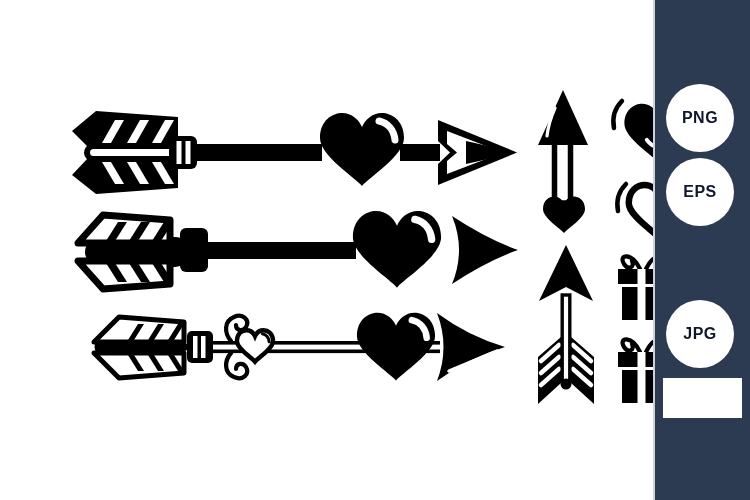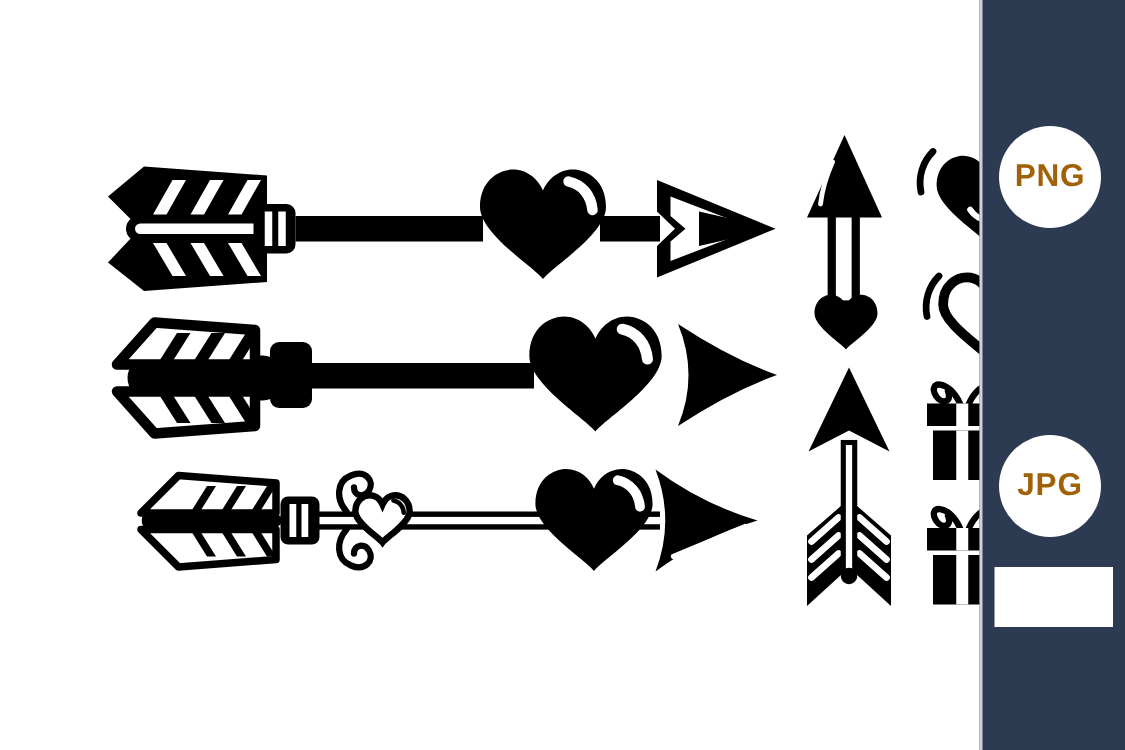--- a/index.html
+++ b/index.html
@@ -10,27 +10,27 @@
   .artwork{position:absolute;left:0;top:0;}
   .format-sidebar{
     position:absolute;top:0;left:653px;width:95px;height:500px;
     background:#2c3b52;border-left:2px solid #ccd2dc;box-sizing:content-box;
   }
   .format-badge{
     position:absolute;left:11px;width:68px;height:68px;border-radius:50%;
     background:#ffffff;display:flex;align-items:center;justify-content:center;
   }
   .format-badge span{
-    font-weight:700;font-size:21px;letter-spacing:.5px;color:#a16207;
+    font-weight:700;font-size:16px;letter-spacing:.5px;color:#0f172a;
     font-family:"Liberation Sans",sans-serif;
   }
   .badge-png{top:84px;}
   .badge-eps{top:158px;}
   .badge-svg{top:233px;}
-  .badge-jpg{top:290px;}
+  .badge-jpg{top:300px;}
   .color-swatch{
     position:absolute;left:8px;top:378px;width:79px;height:40px;background:#ffffff;
   }
 </style>
 </head>
 <body>
 
 <div class="stage">
 
   <svg class="artwork" width="750" height="500" viewBox="0 0 750 500" fill="#000">
@@ -167,19 +167,22 @@
     </g>
     <g>
       <use href="#gift-box" y="83"></use>
     </g>
   </svg>
 
   <aside class="format-sidebar">
     <div class="format-badge badge-png">
       <span>PNG</span>
     </div>
+    <div class="format-badge badge-eps">
+      <span>EPS</span>
+    </div>
     <div class="format-badge badge-jpg">
       <span>JPG</span>
     </div>
     <div class="color-swatch"></div>
   </aside>
 
 </div>
 
 </body></html>

